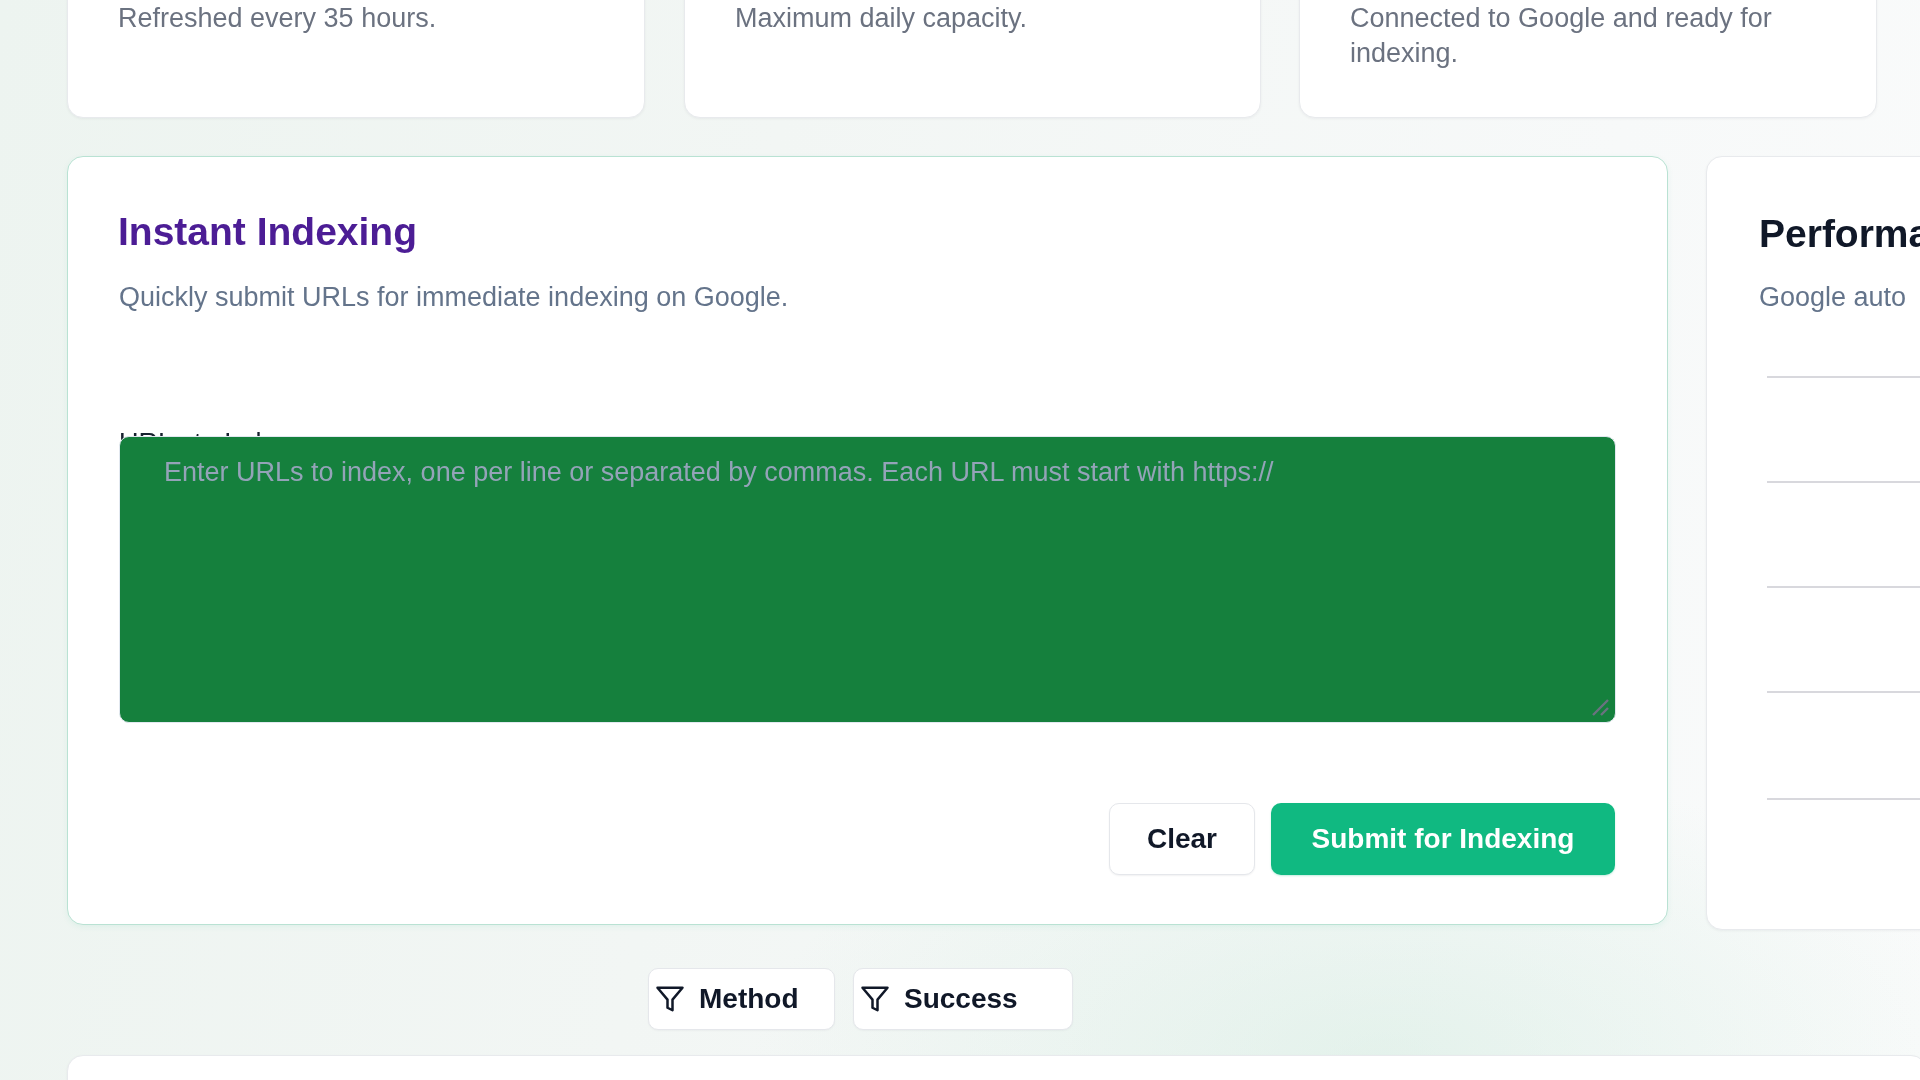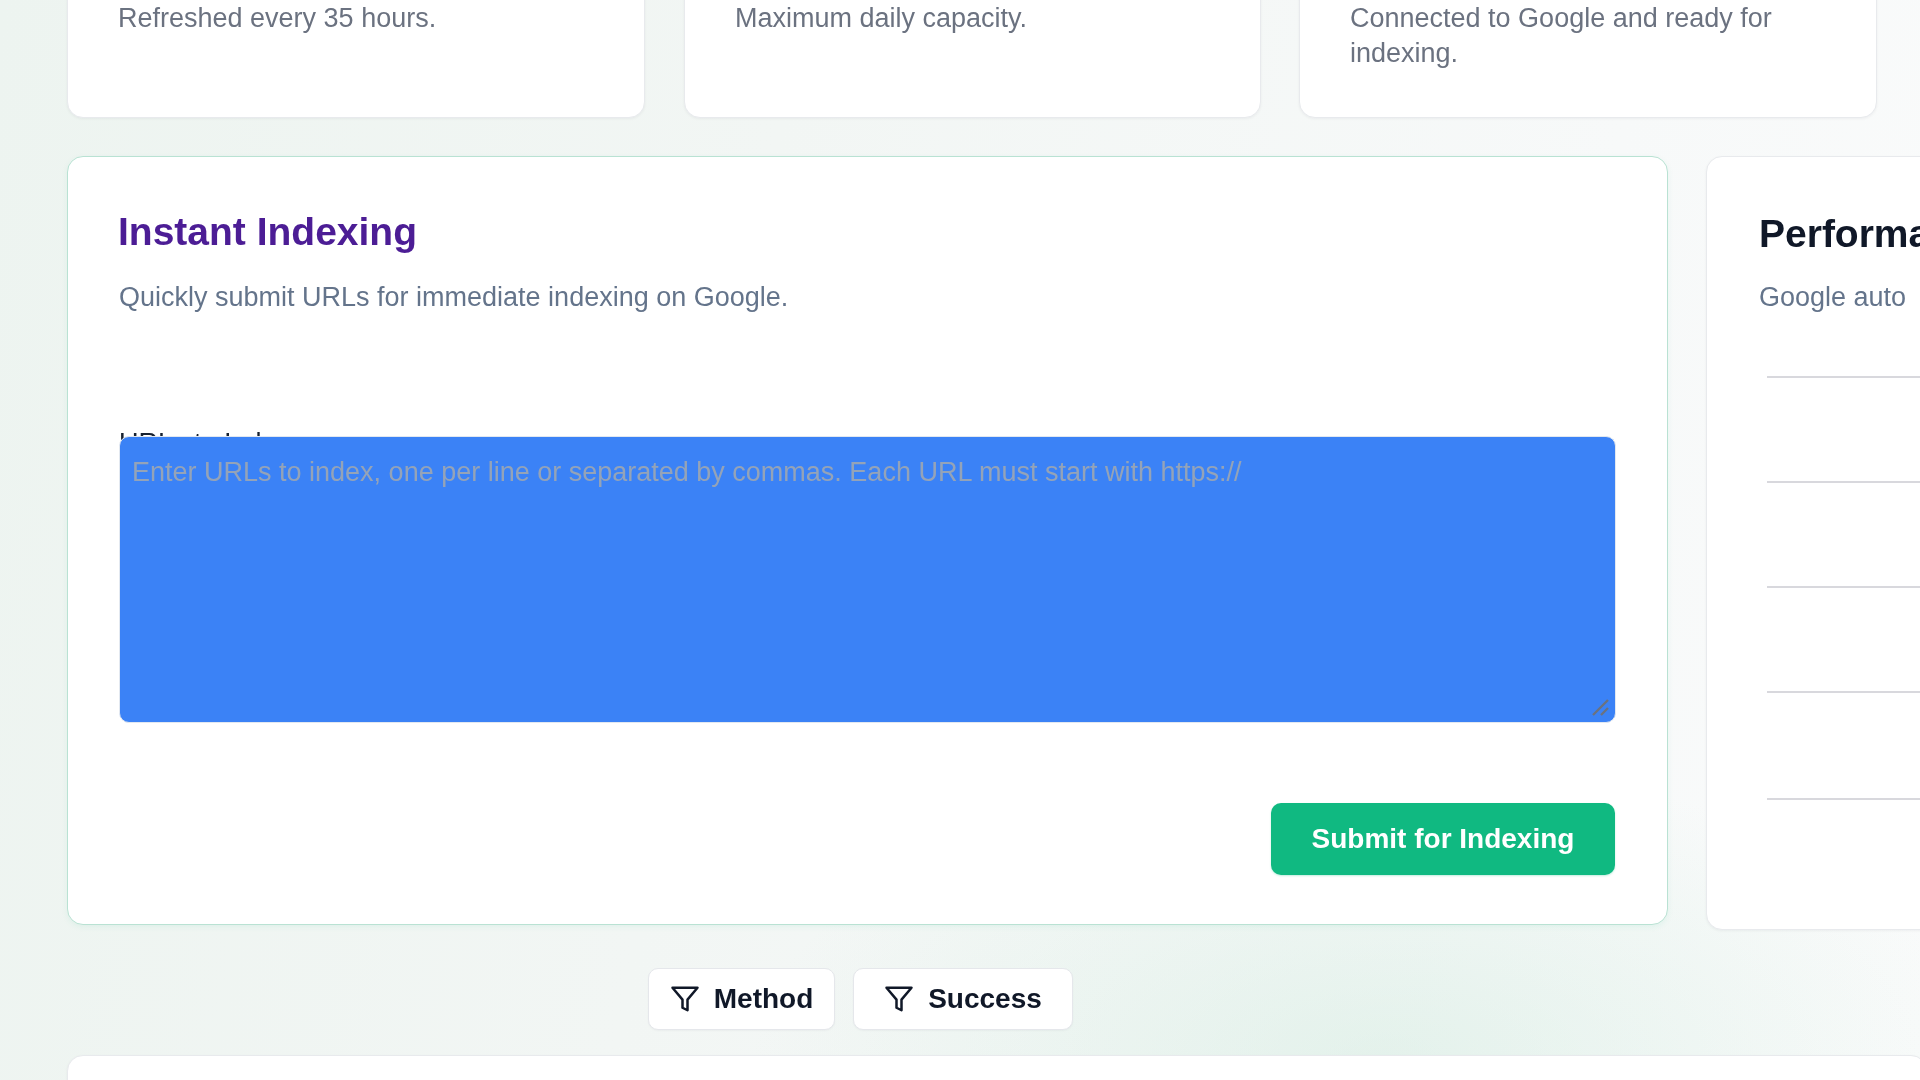--- a/index.html
+++ b/index.html
@@ -42,23 +42,23 @@
     font-size: 27px; color: #64748b; line-height: 34px;
   }
   .field-label {
     position: absolute; left: 51px; top: 222px;
     font-size: 27px; font-weight: 500; color: #17212f; line-height: 34px; margin-top: 47px;
   }
   .textarea-wrap { position: absolute; left: 51px; top: 279px; width: 1497px; height: 287px; }
   .url-textarea {
     width: 100%; height: 100%; box-sizing: border-box;
     border: 1px solid #e2e8f0; border-radius: 10px;
-    padding: 20px 12px; resize: none; outline: none;
+    padding: 20px 44px; resize: none; outline: none;
     font-family: "Liberation Sans", "DejaVu Sans", sans-serif;
-    font-size: 27px; color: #17212f; background: #3b82f6;
+    font-size: 27px; color: #17212f; background: #15803d;
   }
   .url-textarea::placeholder { color: #94a3b8; opacity: 1; }
   .resize-grip { position: absolute; right: 5px; bottom: 5px; cursor: nwse-resize; line-height: 0; }
 
   .actions { position: absolute; right: 52px; top: 646px; height: 72px; display: flex; gap: 16px; }
   .btn {
     display: inline-flex; align-items: center; justify-content: center;
     height: 72px; border-radius: 10px; box-sizing: border-box;
     font-family: "Liberation Sans", "DejaVu Sans", sans-serif;
     font-size: 28px; cursor: pointer;
@@ -90,21 +90,21 @@
     position: absolute; left: 67px; top: 968px; width: 540px; height: 62px;
     box-sizing: border-box; background: #ffffff; border: 1px solid #e5e7eb;
     border-radius: 10px; padding: 0 26px; outline: none;
     font-family: "Liberation Sans", "DejaVu Sans", sans-serif;
     font-size: 28px; color: #17212f;
     box-shadow: 0 1px 2px rgba(16, 24, 40, 0.04);
   }
   .search-input::placeholder { color: #94a3b8; opacity: 1; }
   .filter-btn {
     position: absolute; top: 968px; height: 62px;
-    display: inline-flex; align-items: center; justify-content: center; gap: 14px;
+    display: inline-flex; align-items: center; justify-content: flex-start; gap: 14px;
     background: #ffffff; border: 1px solid #e5e7eb; border-radius: 10px;
     box-sizing: border-box; cursor: pointer;
     font-family: "Liberation Sans", "DejaVu Sans", sans-serif;
     font-size: 28px; font-weight: 600; color: #101828;
     box-shadow: 0 1px 2px rgba(16, 24, 40, 0.04);
   }
   .filter-method { left: 648px; width: 187px; }
   .filter-success { left: 853px; width: 220px; }
 
   
@@ -133,20 +133,21 @@
     <div class="textarea-wrap">
       <textarea class="url-textarea" placeholder="Enter URLs to index, one per line or separated by commas. Each URL must start with https://" style=""></textarea>
       <span class="resize-grip">
         <svg width="24" height="24" viewBox="0 0 24 24">
           <path d="M6 21 L21 6 M14 21 L21 14" stroke="#6b7280" stroke-width="2.4" fill="none"></path>
         </svg>
       </span>
     </div>
 
     <div class="actions">
+      <button class="btn btn-clear">Clear</button>
       <button class="btn btn-submit" id="submit-btn" style="background: rgb(16, 185, 129);">Submit for Indexing</button>
     </div>
   </div>
 
   <div class="card perf-card">
     <div class="perf-title">Performance</div>
     <div class="perf-subtitle">Google auto</div>
     <div class="gridline" style="top:219px"></div>
     <div class="gridline" style="top:324px"></div>
     <div class="gridline" style="top:429px"></div>

